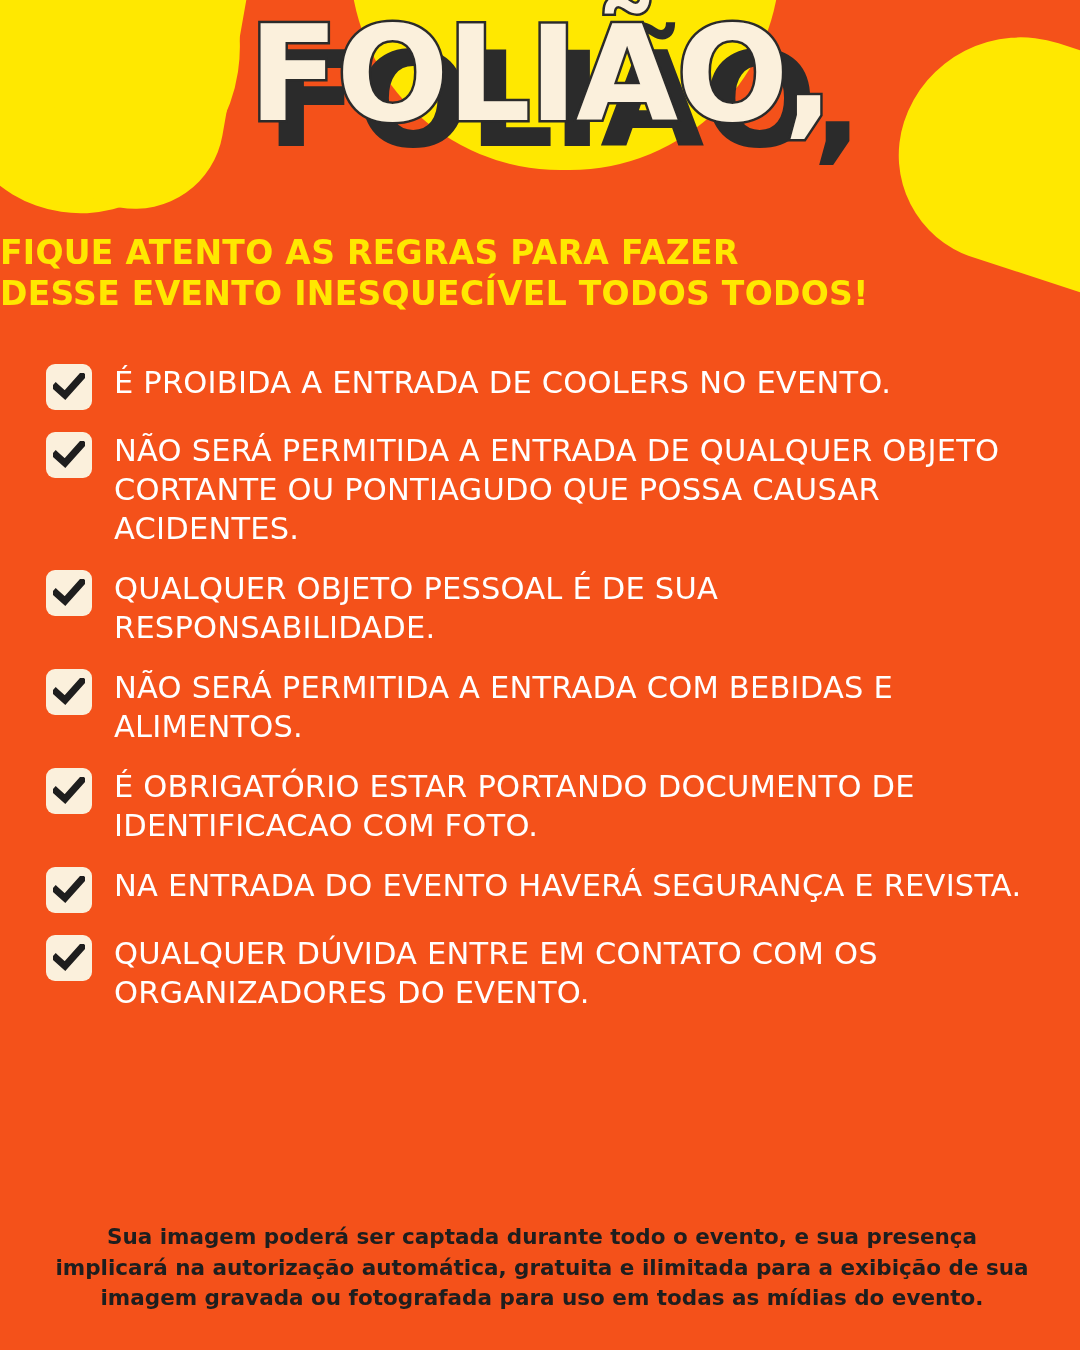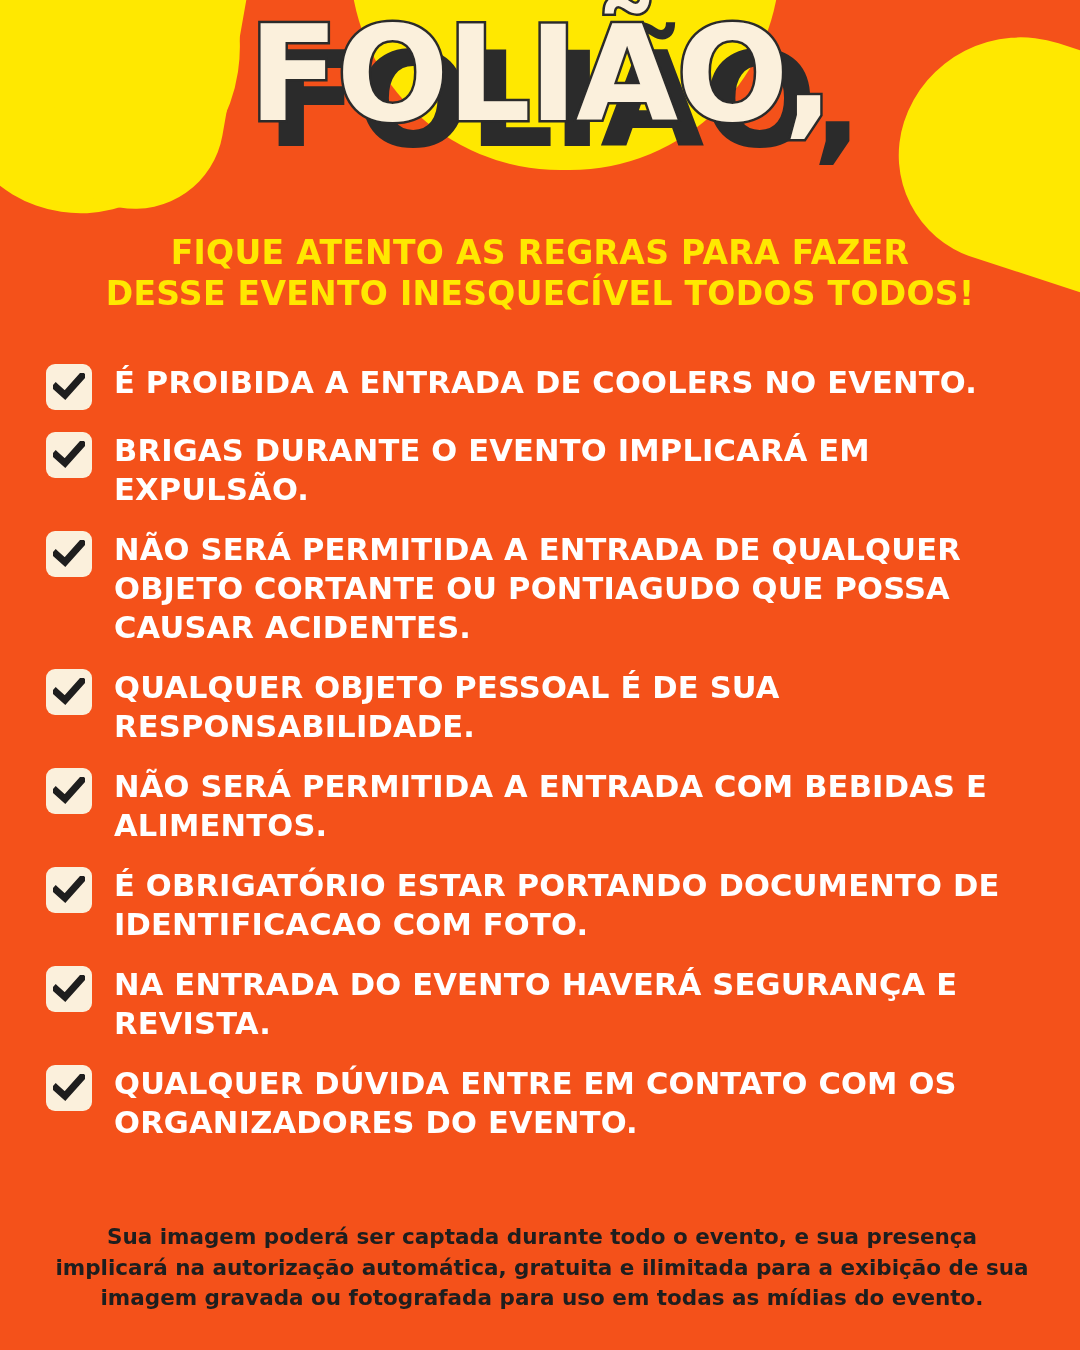--- a/index.html
+++ b/index.html
@@ -86,21 +86,21 @@
     -webkit-text-stroke: 5px #2B2B2B;
     paint-order: stroke fill;
   }
 
   
   .subtitle {
     position: absolute;
     top: 232px;
     left: 0;
     width: 100%;
-    text-align: center;
+    text-align: left;
     color: #FFE800;
     font-family: "DejaVu Sans", sans-serif;
     font-weight: bold;
     font-size: 33px;
     line-height: 1.25;
     letter-spacing: 0.3px;
   }
   .subtitle div { white-space: nowrap; }
 
   
@@ -126,21 +126,21 @@
     position: relative;
   }
   .checkbox svg {
     position: absolute;
     top: 9px;
     left: 7px;
   }
   .rule-text {
     color: #FFFFFF;
     font-family: "DejaVu Sans", sans-serif;
-    font-weight: bold;
+    font-weight: normal;
     font-size: 30.5px;
     line-height: 1.28;
     letter-spacing: 0.2px;
     text-transform: uppercase;
     padding-top: 1px;
   }
 
   
   .footer {
     position: absolute;
@@ -183,28 +183,20 @@
         </svg>
       </div>
       <div class="rule-text">É PROIBIDA A ENTRADA DE COOLERS NO EVENTO.</div>
     </div>
     <div class="rule">
       <div class="checkbox">
         <svg width="32" height="28" viewBox="0 0 32 28" fill="none" xmlns="http://www.w3.org/2000/svg">
           <path d="M3 14 L12 22 L29 3" stroke="#1E1E1E" stroke-width="7" stroke-linecap="square" stroke-linejoin="miter"></path>
         </svg>
       </div>
-      <div class="rule-text">BRIGAS DURANTE O EVENTO IMPLICARÁ EM EXPULSÃO.</div>
-    </div>
-    <div class="rule">
-      <div class="checkbox">
-        <svg width="32" height="28" viewBox="0 0 32 28" fill="none" xmlns="http://www.w3.org/2000/svg">
-          <path d="M3 14 L12 22 L29 3" stroke="#1E1E1E" stroke-width="7" stroke-linecap="square" stroke-linejoin="miter"></path>
-        </svg>
-      </div>
       <div class="rule-text">NÃO SERÁ PERMITIDA A ENTRADA DE QUALQUER OBJETO CORTANTE OU PONTIAGUDO QUE POSSA CAUSAR ACIDENTES.</div>
     </div>
     <div class="rule">
       <div class="checkbox">
         <svg width="32" height="28" viewBox="0 0 32 28" fill="none" xmlns="http://www.w3.org/2000/svg">
           <path d="M3 14 L12 22 L29 3" stroke="#1E1E1E" stroke-width="7" stroke-linecap="square" stroke-linejoin="miter"></path>
         </svg>
       </div>
       <div class="rule-text">QUALQUER OBJETO PESSOAL É DE SUA RESPONSABILIDADE.</div>
     </div>

